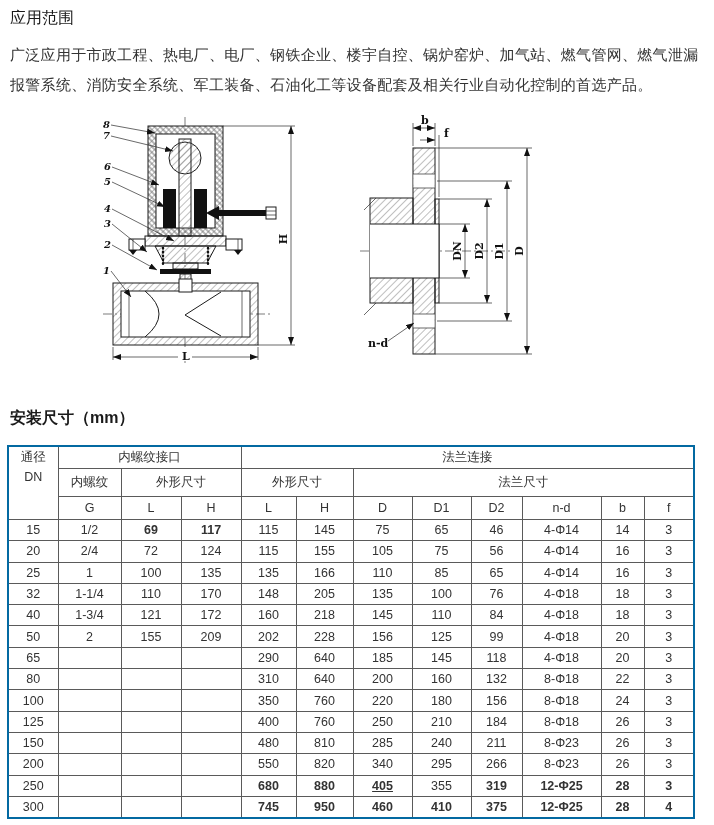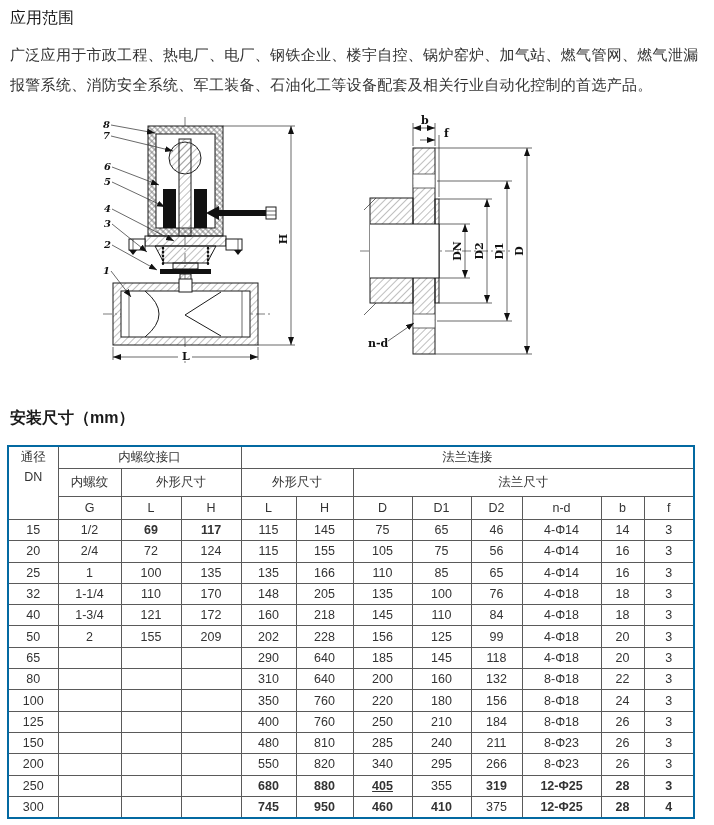--- a/index.html
+++ b/index.html
@@ -391,19 +391,19 @@
       </tr>
       <tr>
         <td>300</td>
         <td></td>
         <td></td>
         <td></td>
         <td style="font-weight: bold;">745</td>
         <td style="font-weight: bold;">950</td>
         <td style="font-weight: bold;">460</td>
         <td style="font-weight: bold;">410</td>
-        <td style="font-weight: normal;">375</td>
+        <td style="font-weight: bold;">375</td>
         <td style="font-weight: bold;">12-Φ25</td>
         <td style="font-weight: bold;">28</td>
         <td style="font-weight: bold;">4</td>
       </tr>
     </tbody>
 </table>
 
 </body></html>

